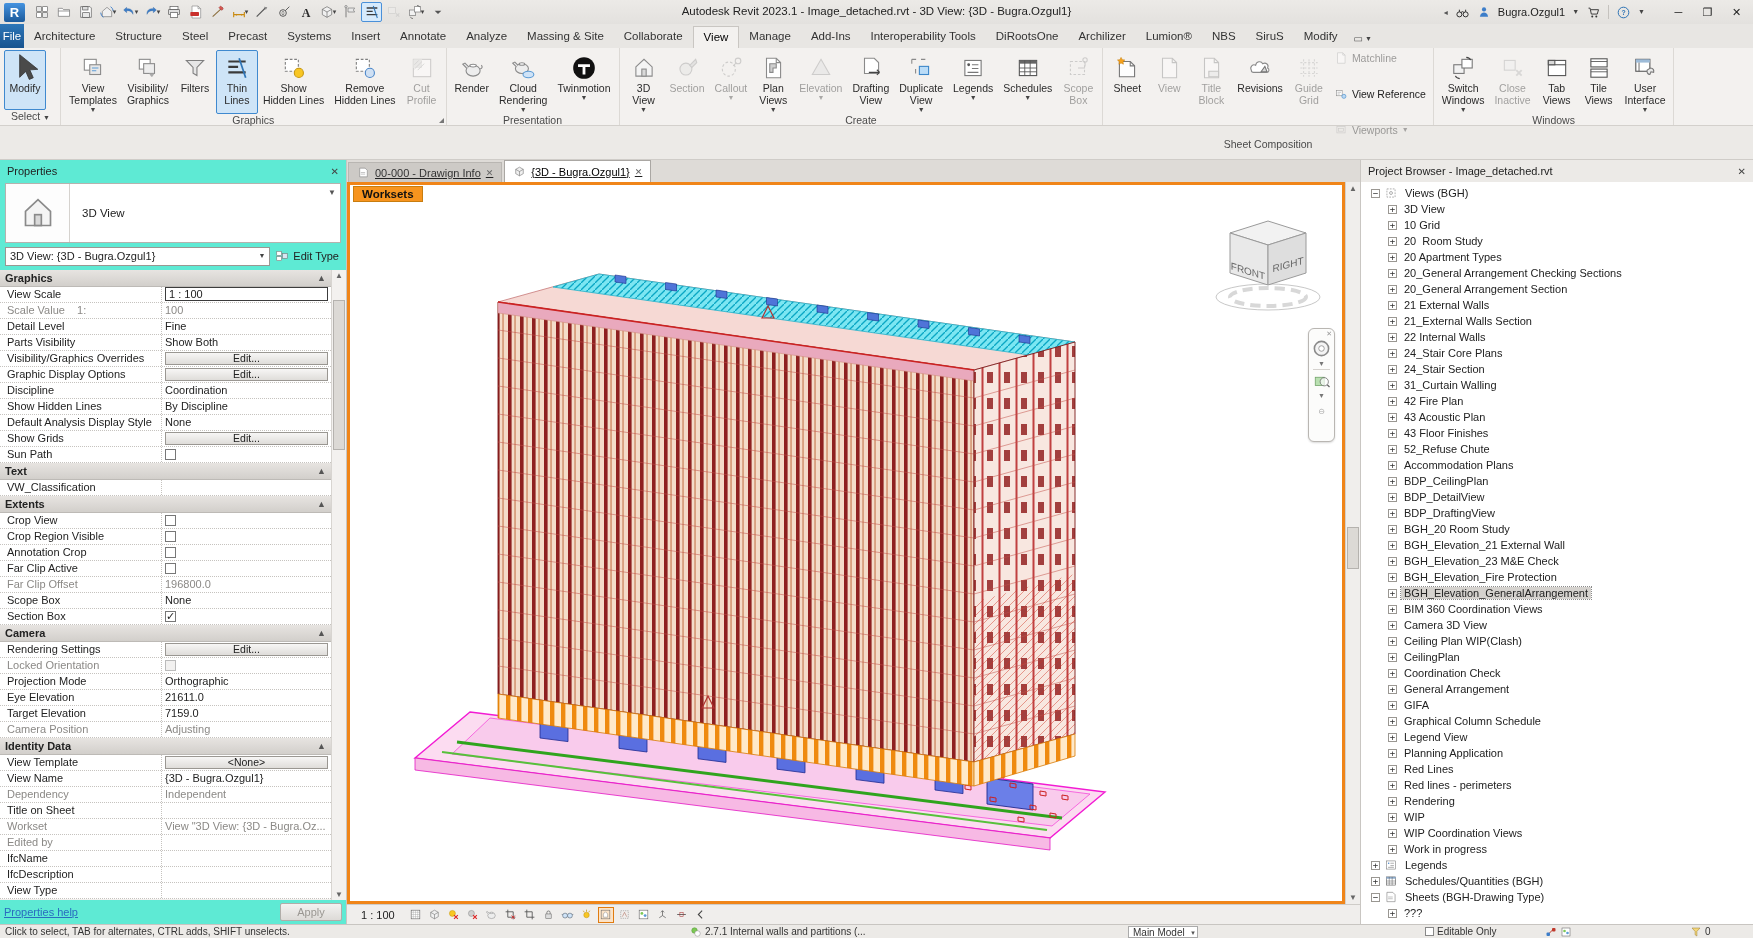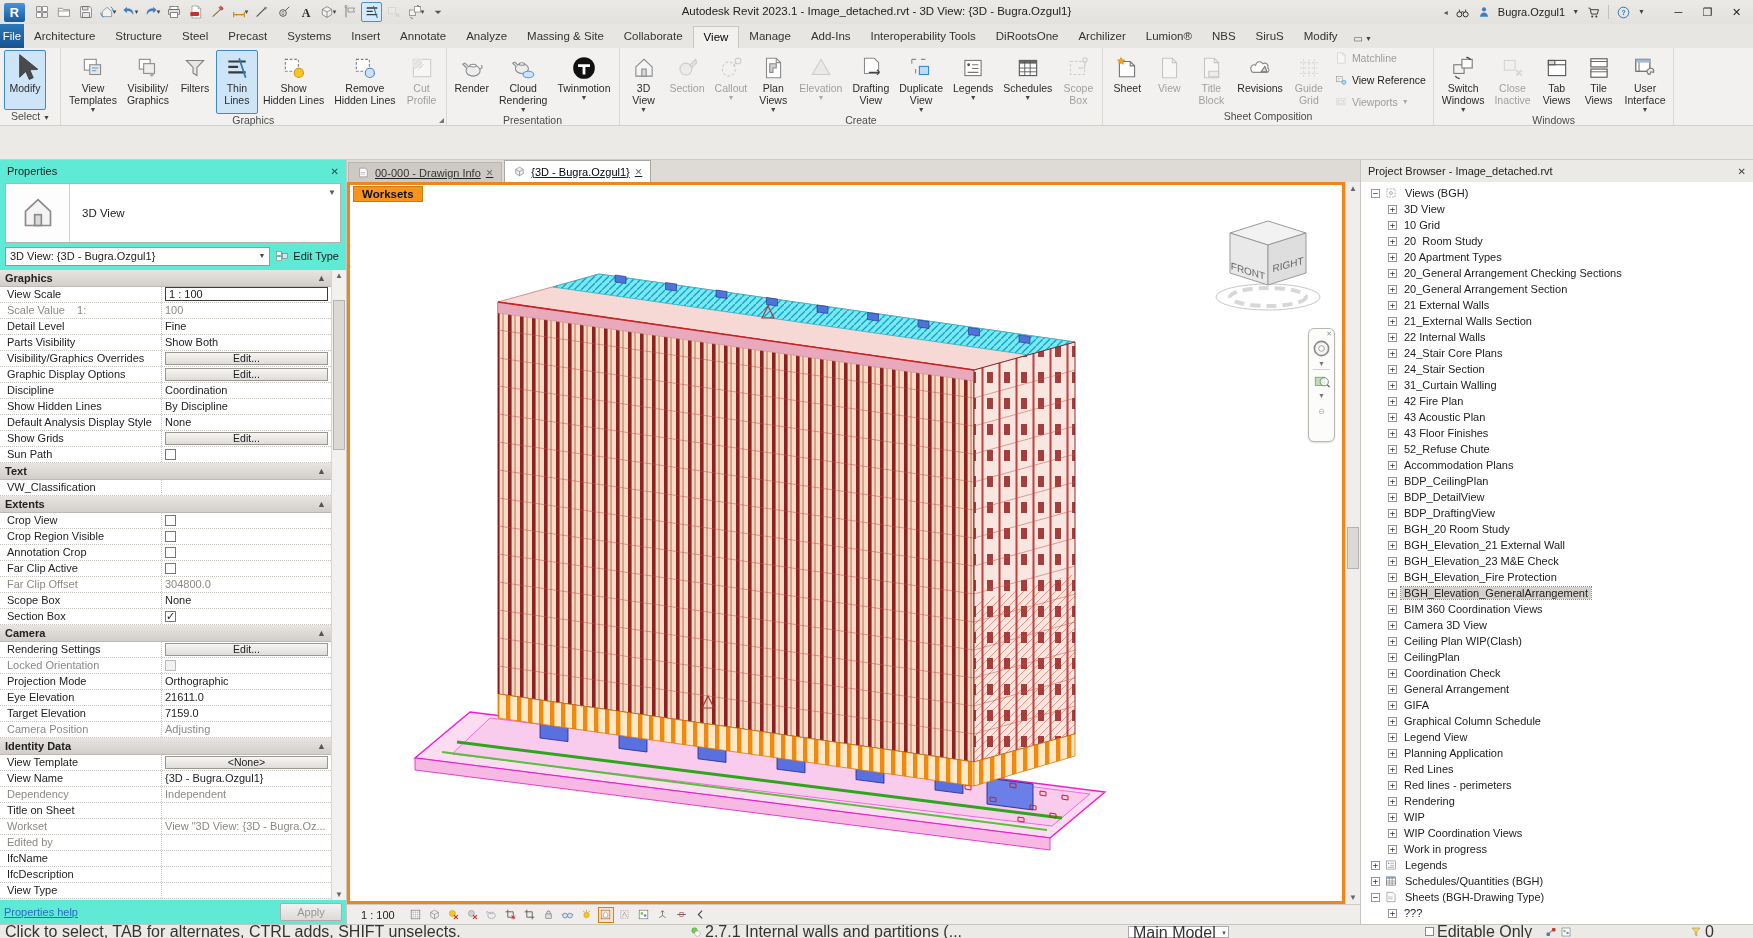--- a/index.html
+++ b/index.html
@@ -30,21 +30,21 @@
   .rpanel{display:flex;flex-direction:column;border-right:1px solid #dcd9d5;}
   .rbody{flex:1;display:flex;align-items:stretch;padding:2px 3px 0;}
   .rlabel{height:15px;font-size:10.5px;color:#4a4a4a;text-align:center;padding:0 10px;position:relative;white-space:nowrap;}
   .launcher{position:absolute;right:2px;bottom:3px;width:0;height:0;border-right:5px solid #777;border-top:5px solid transparent;}
   .rbtn{display:flex;flex-direction:column;align-items:center;padding:2px 4px 0;min-width:42px;border:1px solid transparent;border-radius:2px;font-size:10.5px;line-height:1.12;color:#2b2b2b;text-align:center;}
   .rbtn .ic{height:30px;display:flex;align-items:center;}
   .rbl{white-space:pre-line;}
   .rbtn.active{background:#cee4f7;border-color:#3f89cf;}
   .rbtn.disabled{opacity:.42;filter:grayscale(1);}
   .caret{font-size:7px;color:#444;line-height:6px;}
-  .rstack{display:flex;flex-direction:column;justify-content:center;gap:6px;padding:0 4px;}
+  .rstack{display:flex;flex-direction:column;justify-content:center;gap:20px;padding:0 4px;}
   .rsmall{display:flex;align-items:center;gap:4px;font-size:10.5px;height:16px;white-space:nowrap;}
   .rsmall.disabled{opacity:.42;filter:grayscale(1);}
   .optionsbar{height:34px;background:#eceae7;border-bottom:1px solid #cfccc8;}
   
   .main{display:flex;height:764px;}
   
   .props{width:347px;background:#5eead4;border-right:1px solid #c9c6c2;display:flex;flex-direction:column;}
   .phead{height:23px;display:flex;align-items:center;padding:0 7px;font-size:11px;color:#222;}
   .phx{margin-left:auto;color:#444;font-size:10px;}
   .typesel{height:60px;background:#fff;border:1px solid #b5b2ae;margin:0 5px;display:flex;align-items:center;position:relative;}
@@ -95,21 +95,21 @@
   
   .pb{flex:1;display:flex;flex-direction:column;background:#fff;border-left:1px solid #c9c6c2;}
   .pbhead{height:22px;display:flex;align-items:center;padding:0 7px;font-size:11px;background:#eceae7;color:#222;}
   .pbtree{flex:1;overflow:hidden;font-size:11px;padding:3px 0 0 4px;background:#fff;}
   .titem{display:flex;align-items:center;height:16px;white-space:pre;}
   .exp{width:9px;height:9px;border:1px solid #9a9792;background:#fff;font-size:9px;line-height:7px;text-align:center;margin-right:4px;color:#333;flex:none;font-family:"DejaVu Sans Mono",monospace;}
   .ticon{width:15px;height:14px;margin-right:3px;flex:none;}
   .tlabel{padding:0 3px;}
   .titem.selected .tlabel{background:#d5d2ce;outline:1px dotted #8a8a8a;}
   
-  .statusbar{height:14px;background:#eceae7;border-top:1px solid #c8c5c1;position:relative;font-size:16px;color:#333;}
+  .statusbar{height:14px;background:#eceae7;border-top:1px solid #c8c5c1;position:relative;font-size:10px;color:#333;}
   .sbitem{position:absolute;top:0px;display:flex;align-items:center;gap:3px;height:13px;}
   .sbbox{border:1px solid #aaa;background:#fff;padding:0 12px 0 4px;height:12px;line-height:11px;position:relative;}
   .sbbox:after{content:"▾";position:absolute;right:2px;top:0;font-size:7px;color:#555;}
   .sbcheck{width:9px;height:9px;border:1px solid #888;background:#fff;}
 </style>
 </head>
 <body>
 
 <div class="app">
 
@@ -834,21 +834,21 @@
             </div>
           </div>
           <div class="prow">
             <div class="plabel">Far Clip Active</div>
             <div class="pval">
               <span class="pcheck"></span>
             </div>
           </div>
           <div class="prow">
             <div class="plabel gray">Far Clip Offset</div>
-            <div class="pval gray">304800.0</div>
+            <div class="pval gray">196800.0</div>
           </div>
           <div class="prow">
             <div class="plabel">Scope Box</div>
             <div class="pval">None</div>
           </div>
           <div class="prow">
             <div class="plabel">Section Box</div>
             <div class="pval">
               <span class="pcheck on"></span>
             </div>

